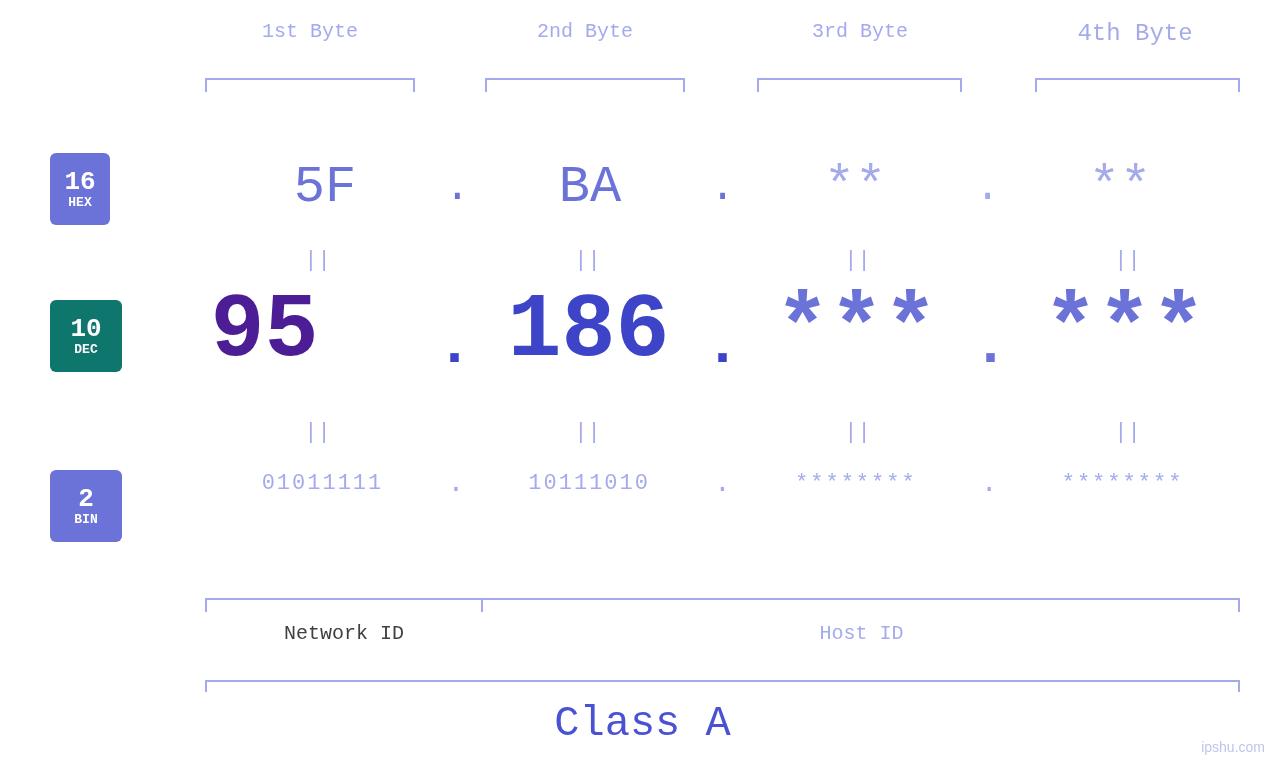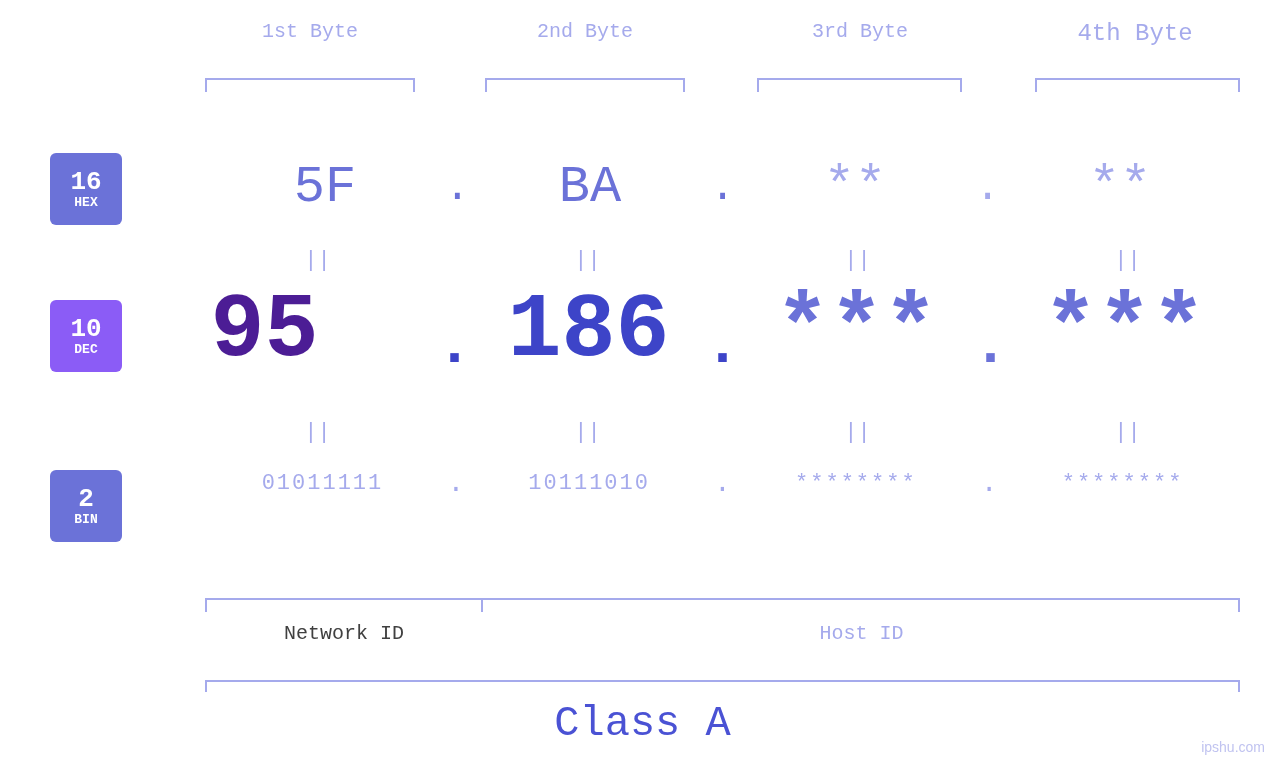--- a/index.html
+++ b/index.html
@@ -41,21 +41,21 @@
   <div style="position:absolute;top:78px;left:683px;width:2px;height:14px;background:#a5aaec;"></div>
 
   <div style="position:absolute;top:78px;left:757px;width:205px;height:2px;background:#a5aaec;"></div>
   <div style="position:absolute;top:78px;left:757px;width:2px;height:14px;background:#a5aaec;"></div>
   <div style="position:absolute;top:78px;left:960px;width:2px;height:14px;background:#a5aaec;"></div>
 
   <div style="position:absolute;top:78px;left:1035px;width:205px;height:2px;background:#a5aaec;"></div>
   <div style="position:absolute;top:78px;left:1035px;width:2px;height:14px;background:#a5aaec;"></div>
   <div style="position:absolute;top:78px;left:1238px;width:2px;height:14px;background:#a5aaec;"></div>
 
-  <div style="position:absolute;top:153px;left:50px;width:72px;height:72px;background:#6b72d8;border-radius:6px;display:flex;flex-direction:column;align-items:center;justify-content:center;color:#fff;">
+  <div style="position:absolute;top:153px;left:50px;width:60px;height:72px;background:#6b72d8;border-radius:6px;display:flex;flex-direction:column;align-items:center;justify-content:center;color:#fff;">
     <div style="font-size:26px;font-weight:bold;font-family:'Courier New',monospace;line-height:1;">16</div>
     <div style="font-size:13px;font-weight:bold;font-family:'Courier New',monospace;">HEX</div>
   </div>
 
   <div style="position:absolute;top:158px;left:200px;right:40px;display:flex;align-items:center;justify-content:space-around;">
     <div style="width:220px;text-align:center;font-size:52px;color:#6b72d8;font-family:'Courier New',monospace;">5F</div>
     <div style="font-size:42px;color:#6b72d8;font-family:'Courier New',monospace;margin:0 -20px;">.</div>
     <div style="width:220px;text-align:center;font-size:52px;color:#6b72d8;font-family:'Courier New',monospace;">BA</div>
     <div style="font-size:42px;color:#6b72d8;font-family:'Courier New',monospace;margin:0 -20px;">.</div>
     <div style="width:220px;text-align:center;font-size:52px;color:#a5aaec;font-family:'Courier New',monospace;">**</div>
@@ -66,21 +66,21 @@
   <div style="position:absolute;top:248px;left:200px;right:40px;display:flex;align-items:center;justify-content:space-around;">
     <div style="width:220px;text-align:center;font-size:22px;color:#a5aaec;font-family:'Courier New',monospace;">||</div>
     <div style="width:20px;"></div>
     <div style="width:220px;text-align:center;font-size:22px;color:#a5aaec;font-family:'Courier New',monospace;">||</div>
     <div style="width:20px;"></div>
     <div style="width:220px;text-align:center;font-size:22px;color:#a5aaec;font-family:'Courier New',monospace;">||</div>
     <div style="width:20px;"></div>
     <div style="width:220px;text-align:center;font-size:22px;color:#a5aaec;font-family:'Courier New',monospace;">||</div>
   </div>
 
-  <div style="position:absolute;top:300px;left:50px;width:72px;height:72px;background:#8b5cf6;border-radius:6px;display:flex;flex-direction:column;align-items:center;justify-content:center;color:#fff;">
+  <div style="position:absolute;top:300px;left:50px;width:72px;height:72px;background:#0f766e;border-radius:6px;display:flex;flex-direction:column;align-items:center;justify-content:center;color:#fff;">
     <div style="font-size:26px;font-weight:bold;font-family:'Courier New',monospace;line-height:1;">10</div>
     <div style="font-size:13px;font-weight:bold;font-family:'Courier New',monospace;">DEC</div>
   </div>
 
   <div style="position:absolute;top:280px;left:200px;right:40px;display:flex;align-items:center;justify-content:space-around;">
     <div style="width:220px;text-align:left;font-size:90px;font-weight:bold;color:#4c1d95;font-family:'Courier New',monospace;">95</div>
     <div style="font-size:60px;font-weight:bold;color:#3d44c8;font-family:'Courier New',monospace;margin:0 -15px;padding-top:30px;">.</div>
     <div style="width:220px;text-align:center;font-size:90px;font-weight:bold;color:#3d44c8;font-family:'Courier New',monospace;">186</div>
     <div style="font-size:60px;font-weight:bold;color:#3d44c8;font-family:'Courier New',monospace;margin:0 -15px;padding-top:30px;">.</div>
     <div style="width:220px;text-align:center;font-size:90px;font-weight:bold;color:#6b72d8;font-family:'Courier New',monospace;">***</div>

